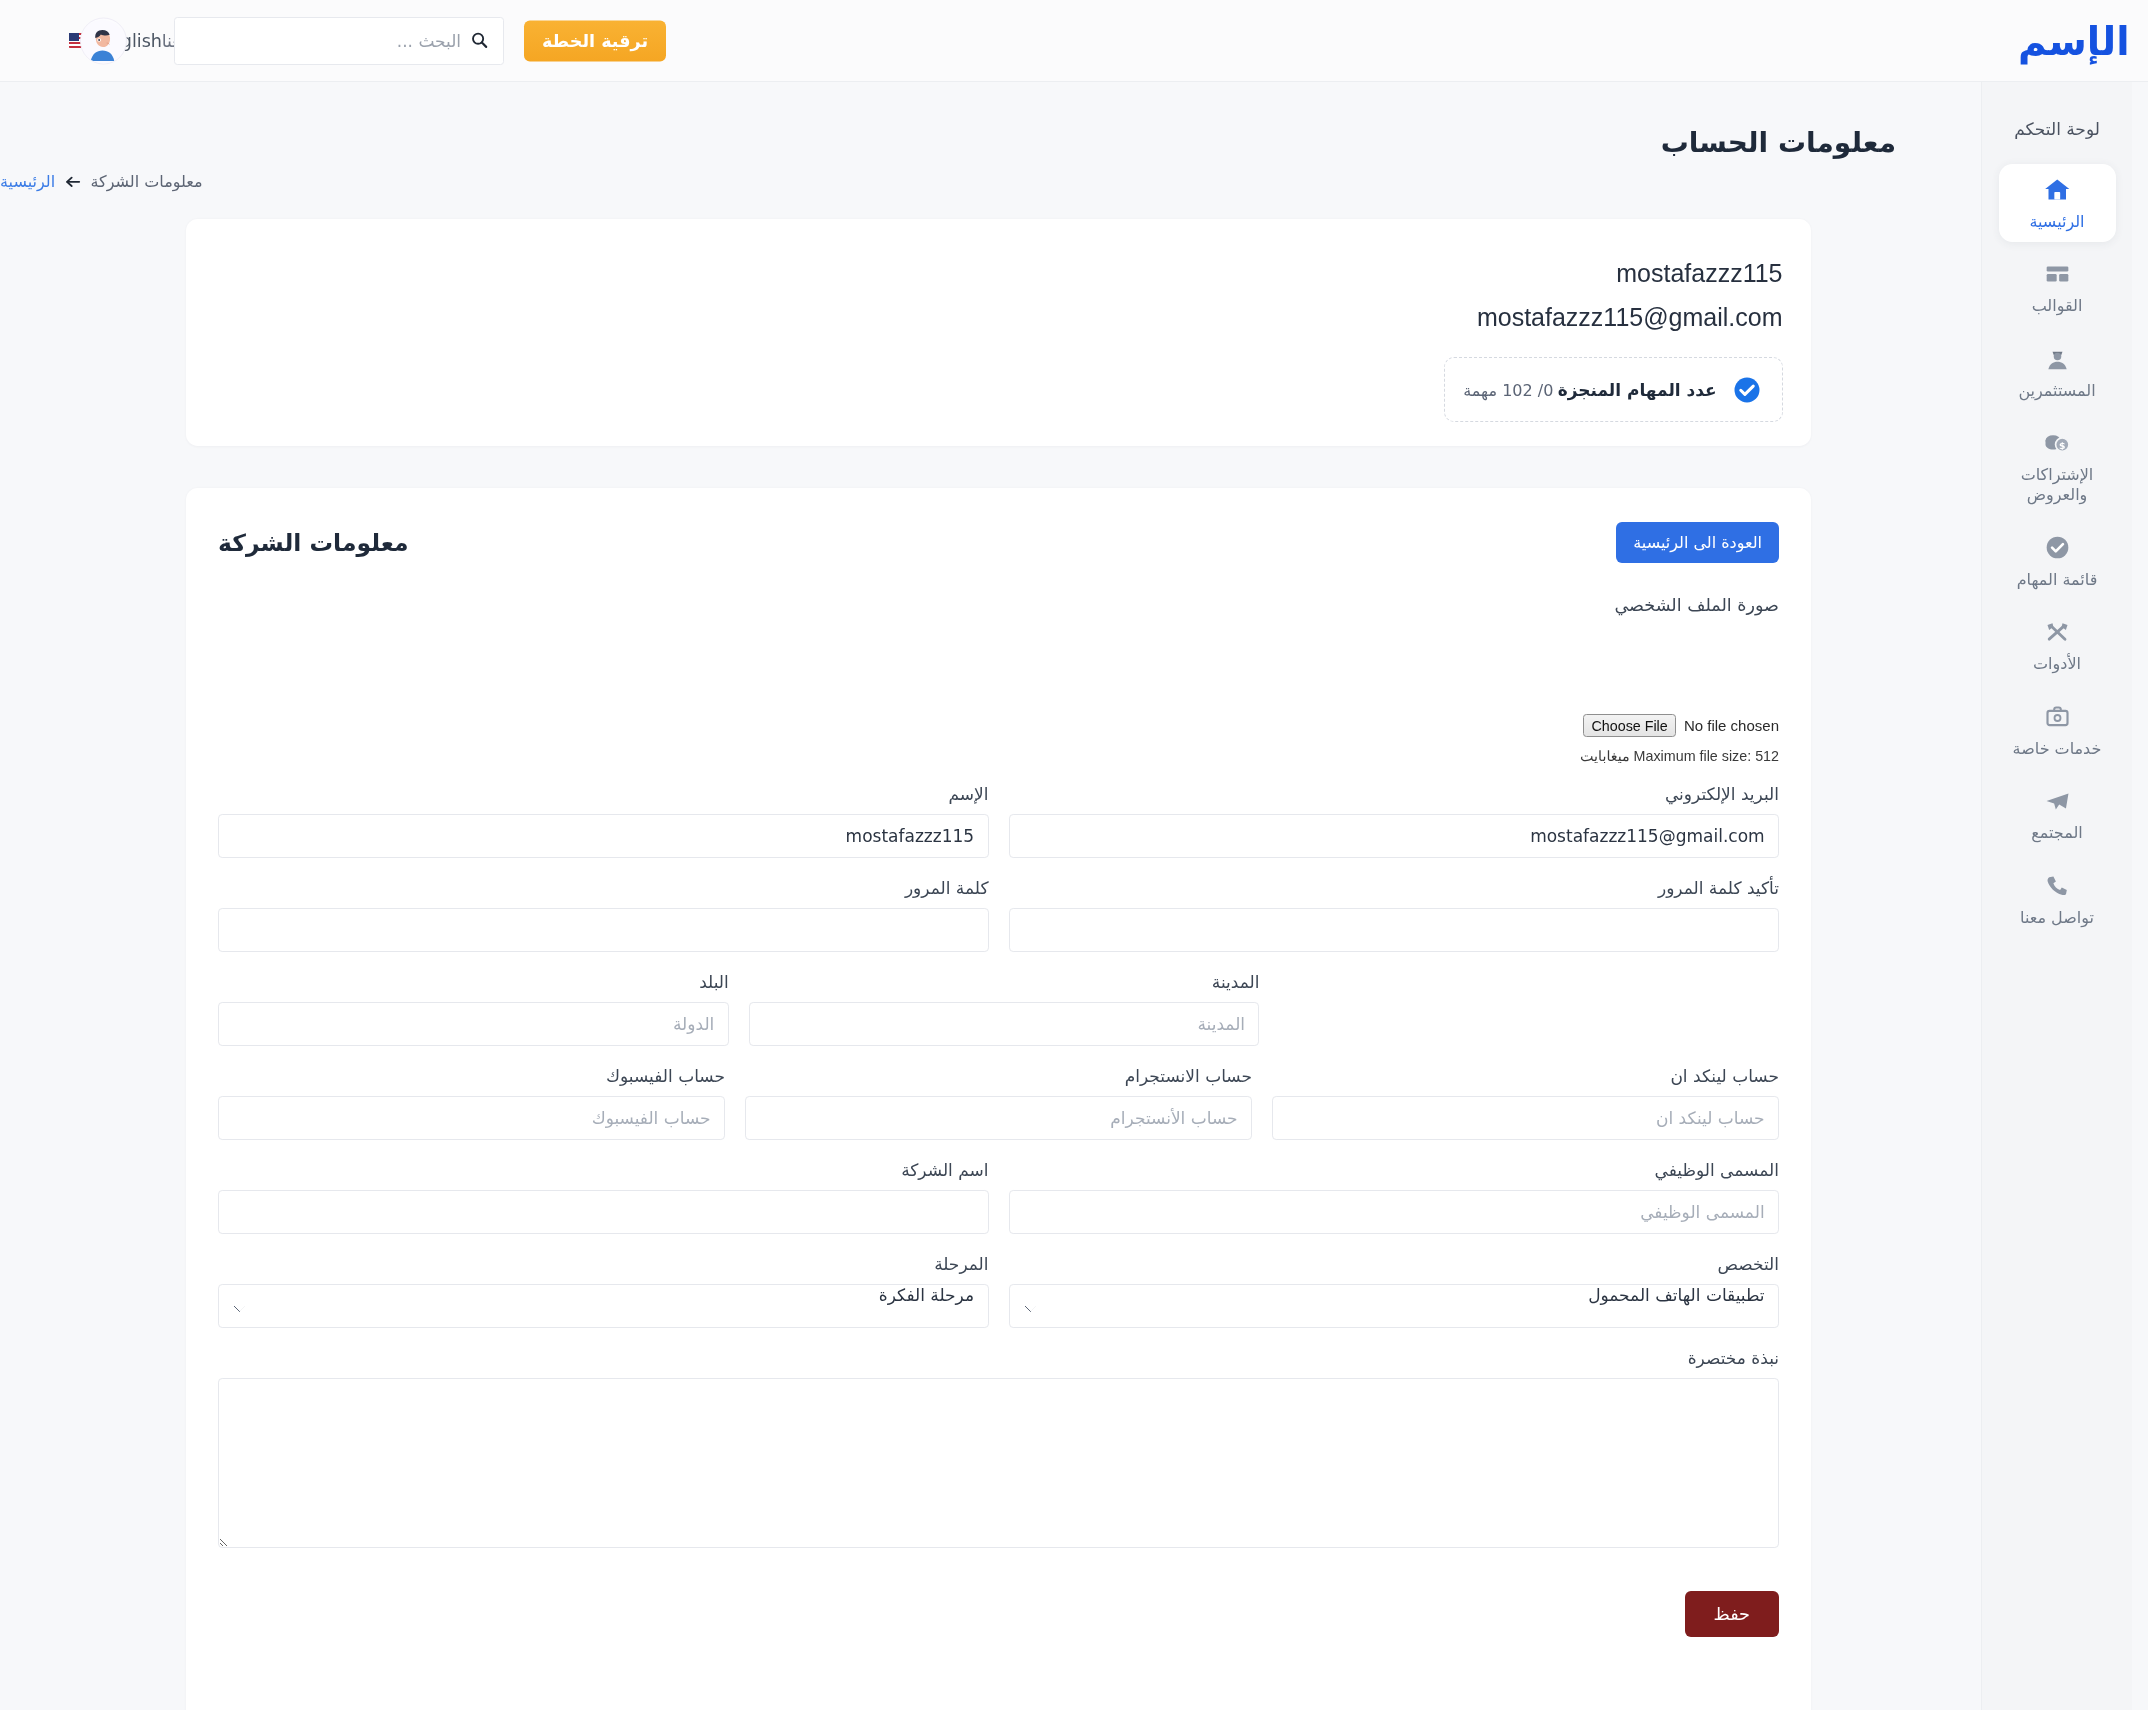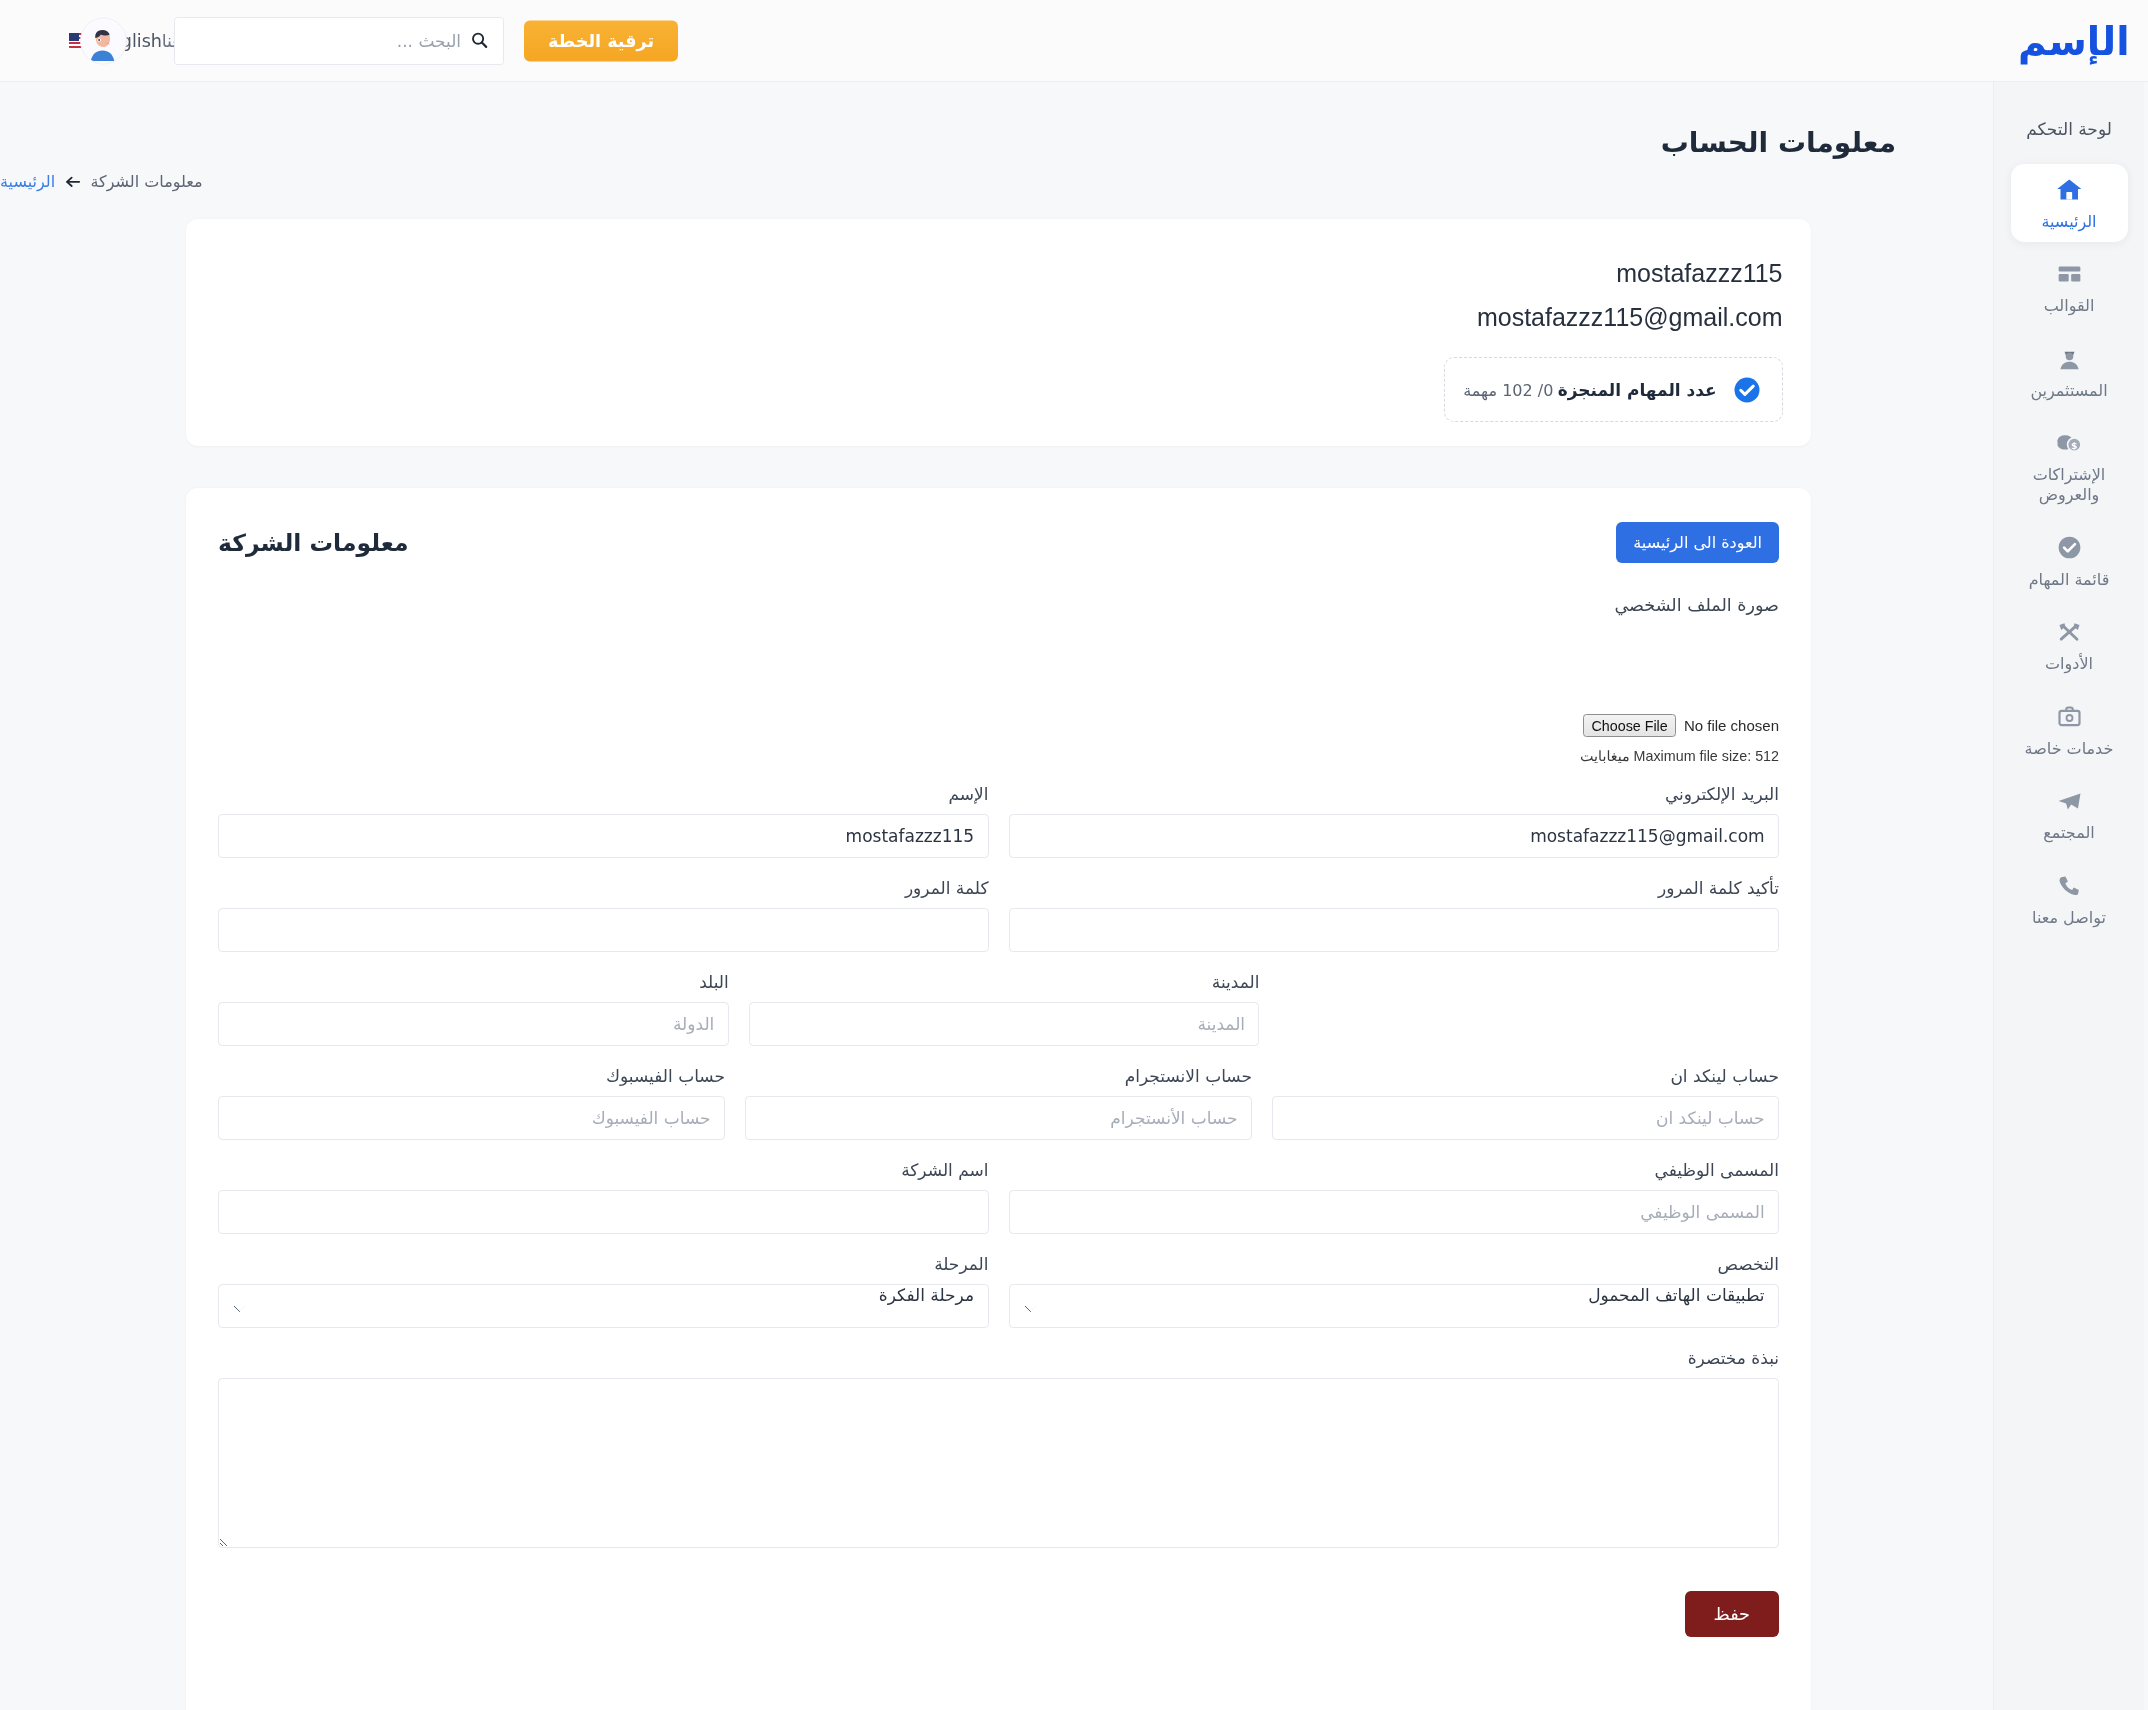--- a/index.html
+++ b/index.html
@@ -61,32 +61,32 @@
     width: 330px; height: 48px;
     background: #fff; border: 0.8px solid #e7e9ee; border-radius: 3.4px;
     display: flex; align-items: center; justify-content: flex-start;
     padding: 0 15px; gap: 8.4px;
   }
   .search-box .ph { font-size: 17px; color: #9aa1ac; }
   .search-ico { width: 18.5px; height: 18.5px; flex: none; }
 
   .upgrade-btn {
     position: absolute; left: 524px; top: 50%; transform: translateY(-50%);
-    width: 154px; height: 41px;
+    width: 142px; height: 41px;
     background: linear-gradient(180deg,#f9b233 0%, #f5a623 100%);
     border-radius: 5.9px; border: none;
     color: #fff; font-size: 17.6px; font-weight: 700;
     font-family: "DejaVu Sans", sans-serif;
     display: flex; align-items: center; justify-content: center;
     cursor: pointer;
   }
 
   
   .sidebar {
-    position: absolute; top: 82px; right: 4px; width: 151px; height: 1629px;
+    position: absolute; top: 82px; right: 16px; width: 151px; height: 1629px;
     background: #f4f5f7;
     border-left: 0.8px solid #eceef1;
     z-index: 20;
   }
   .sidebar-title {
     text-align: center; font-size: 17px; color: #4a5260;
     margin-top: 37px; margin-bottom: 25px; font-weight: 400;
   }
   .nav-item {
     width: 117px; margin: 0 auto 6.7px auto;

